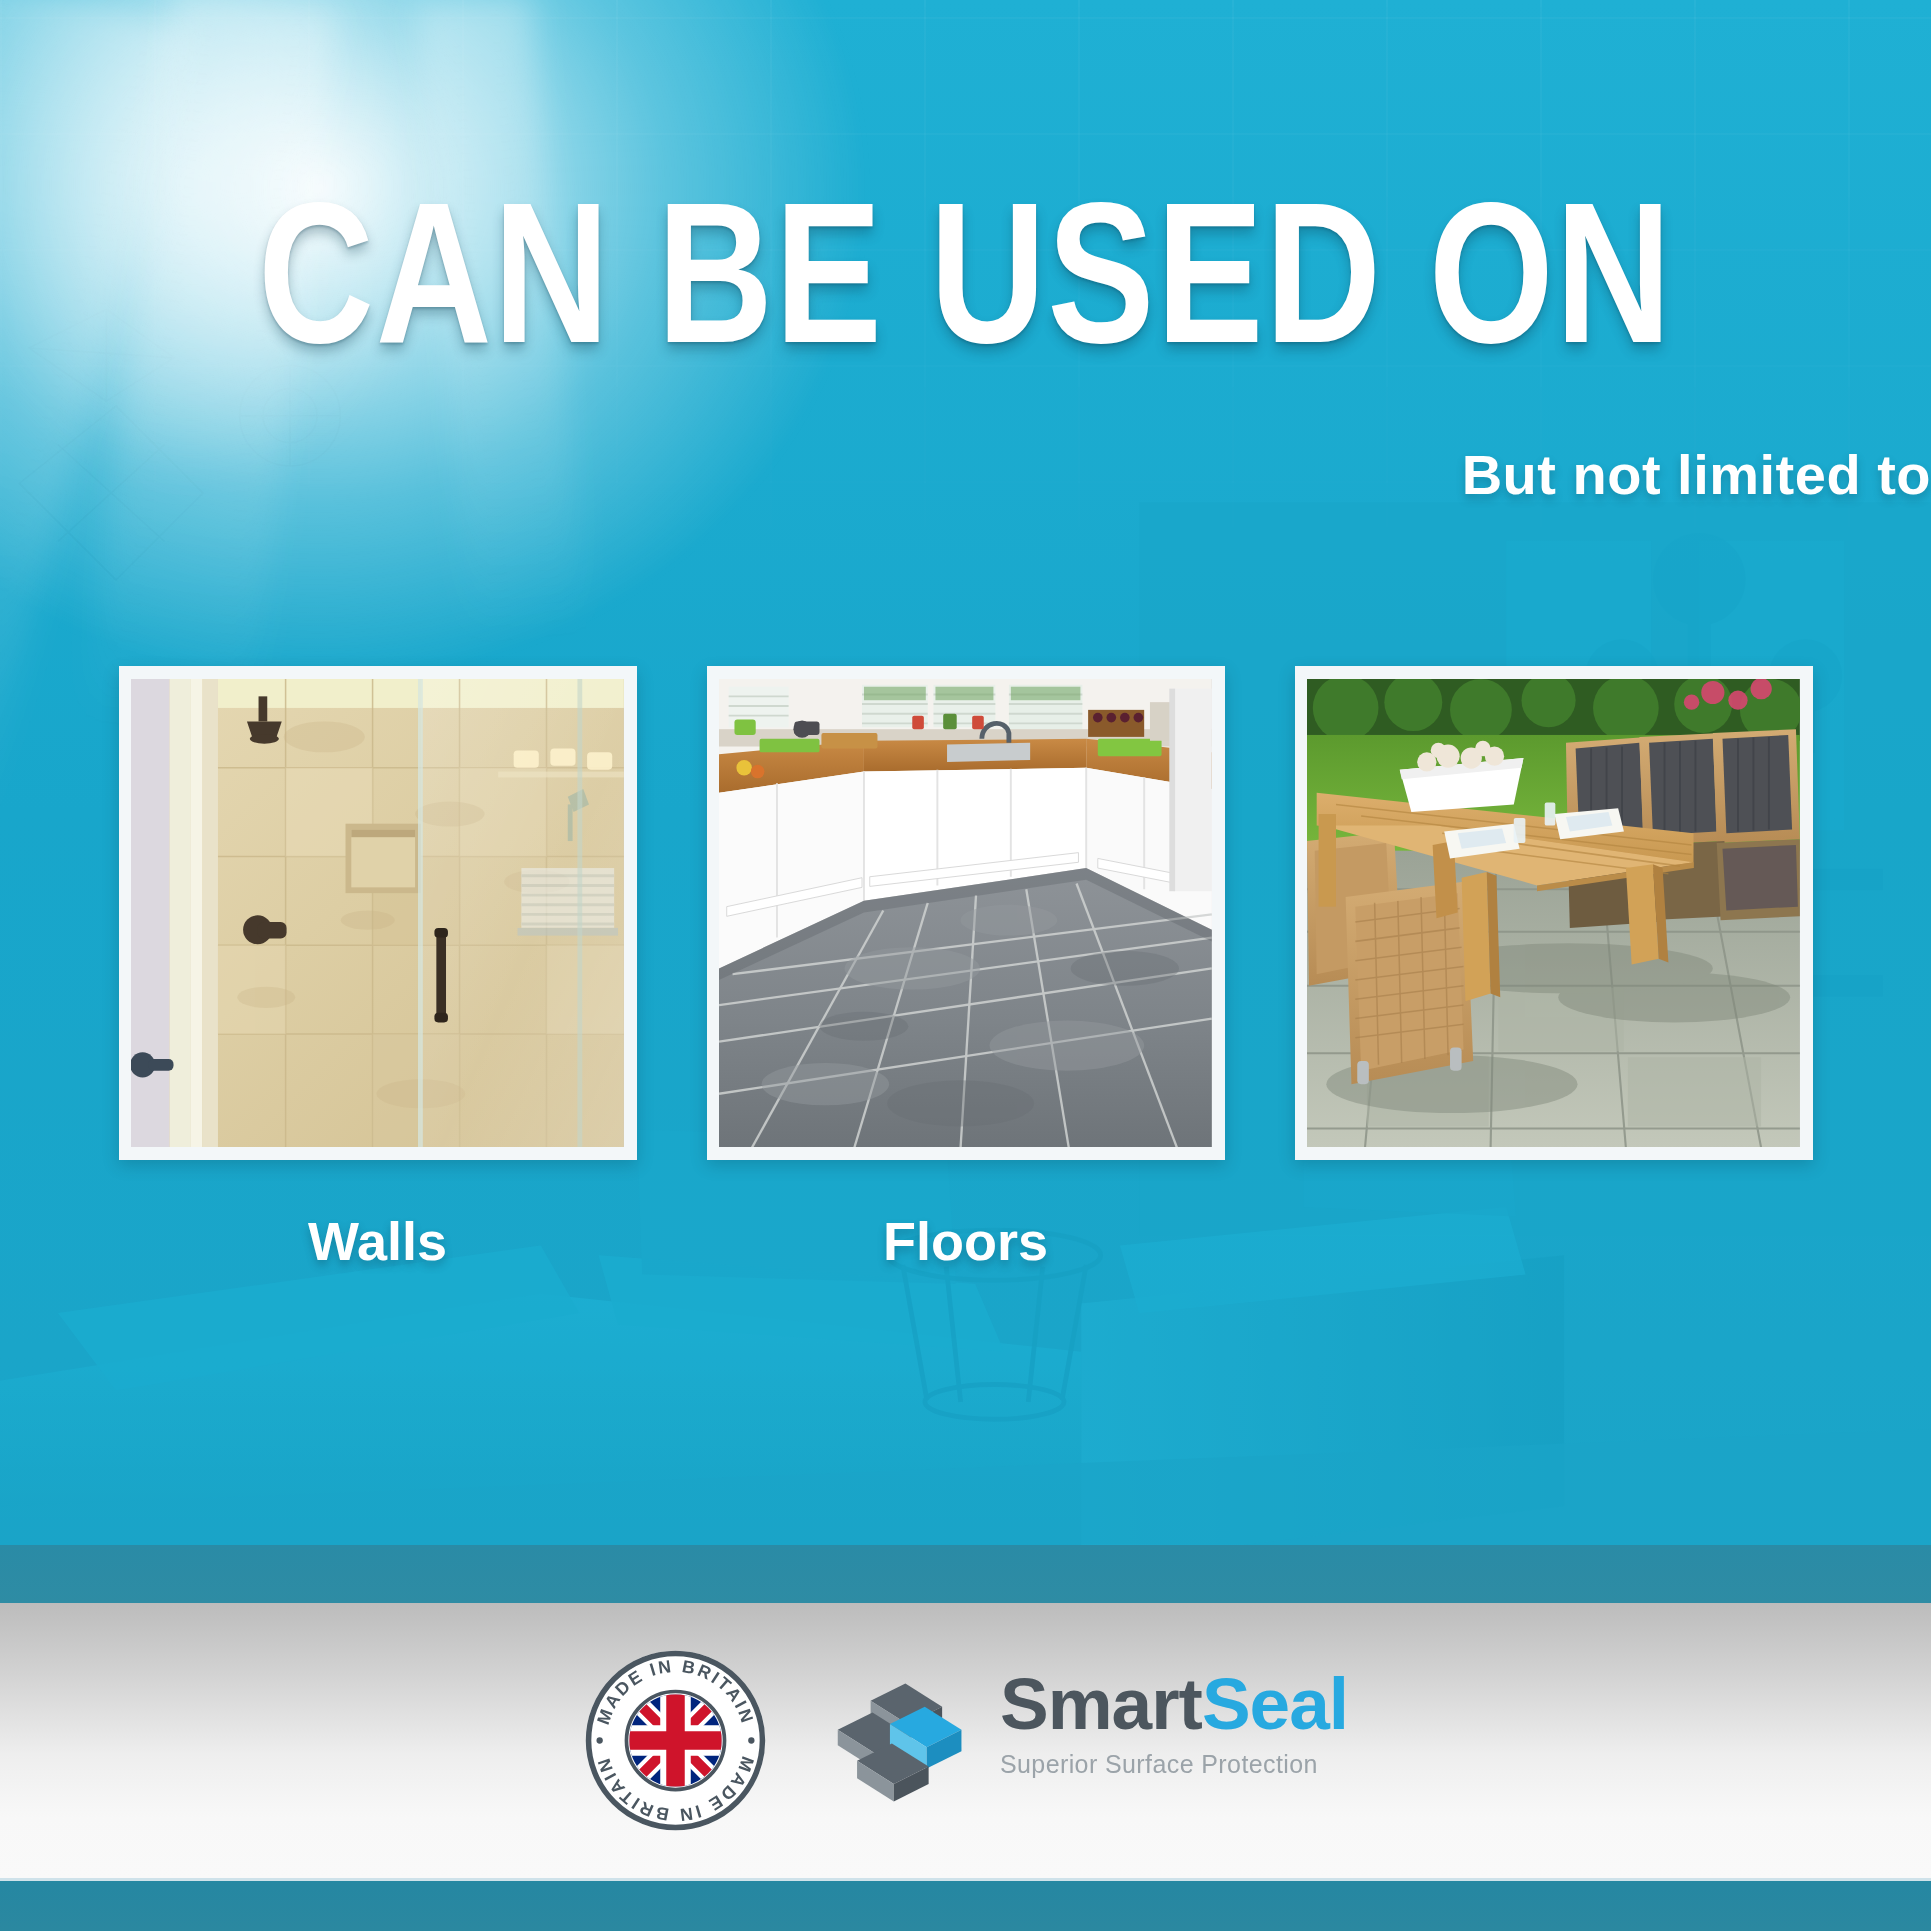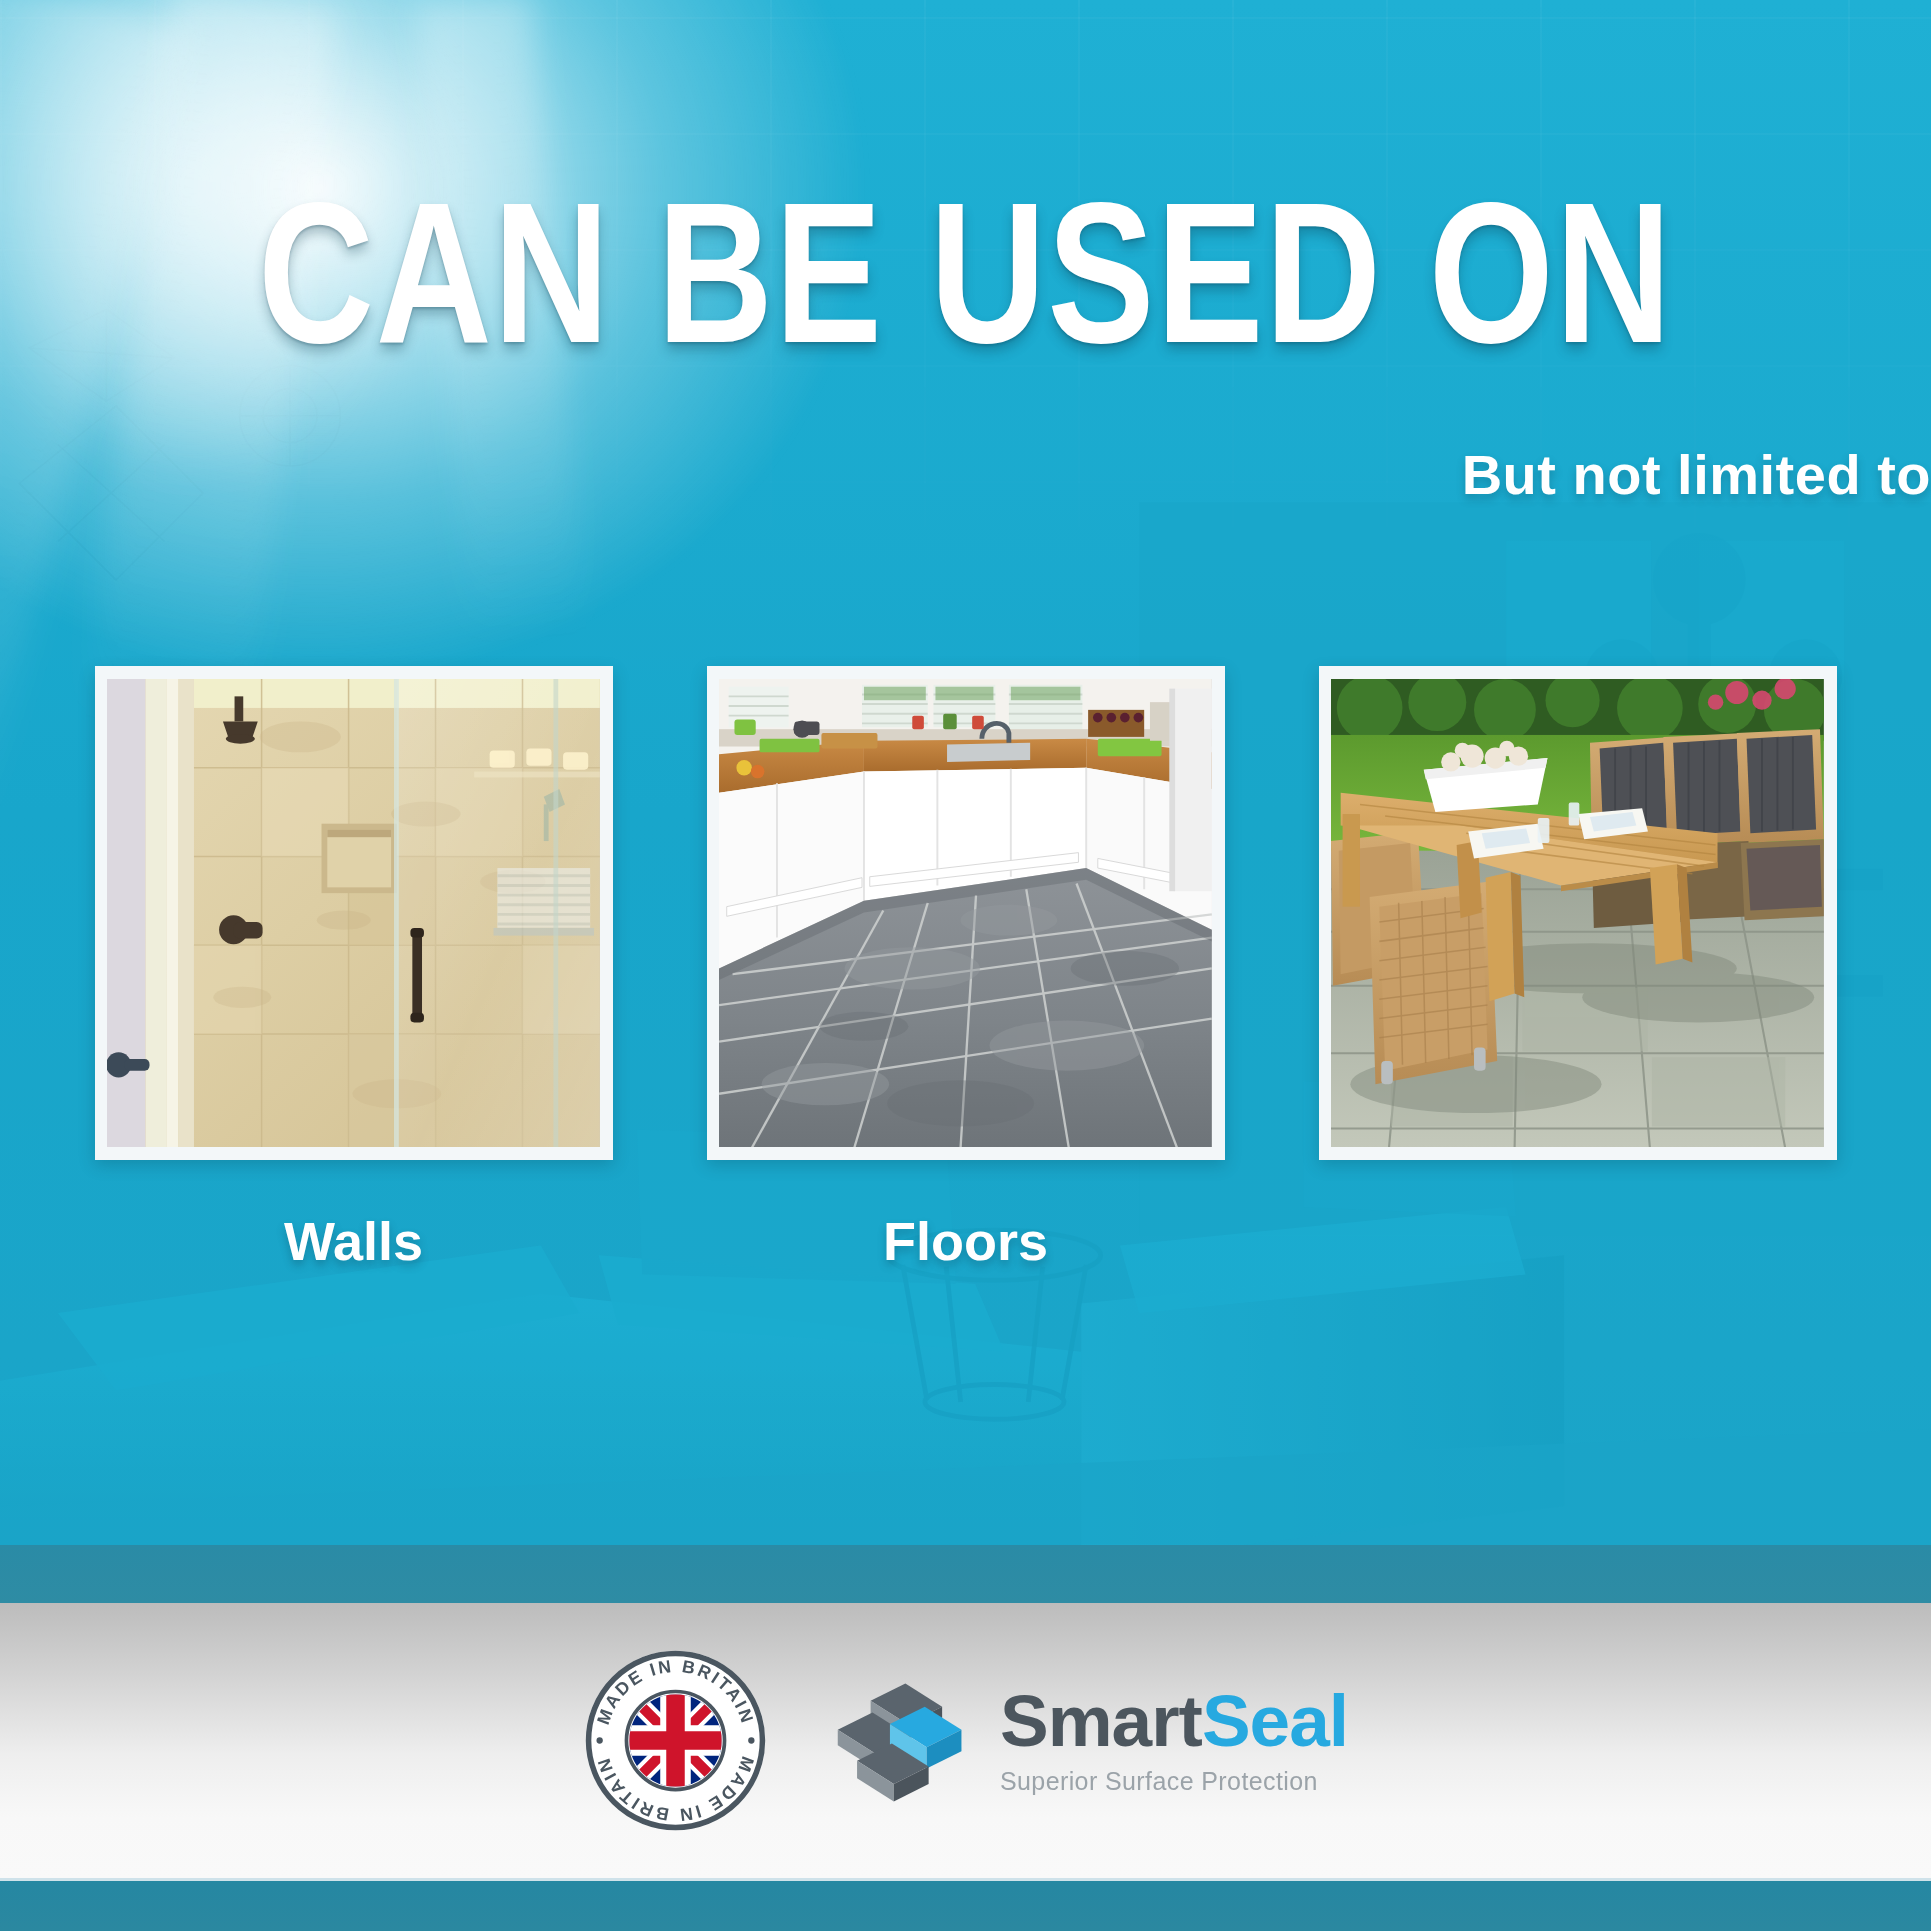--- a/index.html
+++ b/index.html
@@ -83,21 +83,21 @@
     font-weight:bold;
     font-size:56px;
     letter-spacing:0.5px;
     color:#ffffff;
     text-shadow:0 4.8px 8.7px rgba(10,60,80,.28);
   }
 
   
   .cards {
     position:absolute; left:0; top:666px; width:1931px;
-    display:flex; justify-content:center; gap:94px;
+    display:flex; justify-content:center; gap:70px;
   }
   .card { width:518px; }
   .photo-frame {
     width:518px; height:494px;
     background:#f3f7f9;
     padding:12.6px;
     box-shadow:0 5.8px 15.4px rgba(6,48,66,.22);
   }
   .photo { width:100%; height:100%; position:relative; overflow:hidden; background:#c9c9c9; }
   .photo svg { position:absolute; inset:0; width:100%; height:100%; display:block; }
@@ -123,21 +123,21 @@
   .band-bottom {
     position:absolute; left:0; top:1878px; width:1931px; height:53px;
     background:linear-gradient(180deg,#cfe2ea 0 2.9px, #2587a2 2.9px, #2b88a0 100%);
   }
 
   
   .mib { width:185px; height:185px; position:relative; flex:0 0 auto; }
   .mib svg { width:100%; height:100%; display:block; }
 
   
-  .logo { display:flex; align-items:center; gap:25px; flex:0 0 auto; }
+  .logo { display:flex; align-items:flex-start; gap:25px; flex:0 0 auto; }
   .logo-mark { width:145px; height:145px; }
   .logo-mark svg { width:100%; height:100%; display:block; }
   .logo-text { display:flex; flex-direction:column; justify-content:center; }
   .logo-word { font-size:73px; font-weight:bold; line-height:.98; letter-spacing:-1px; }
   .logo-word .w1 { color:#4c565e; }
   .logo-word .w2 { color:#27a9e0; }
   .logo-tag { font-size:25px; color:#9ba3a9; letter-spacing:0.4px; margin-top:10px; }
 </style>
 </head>
 <body>

